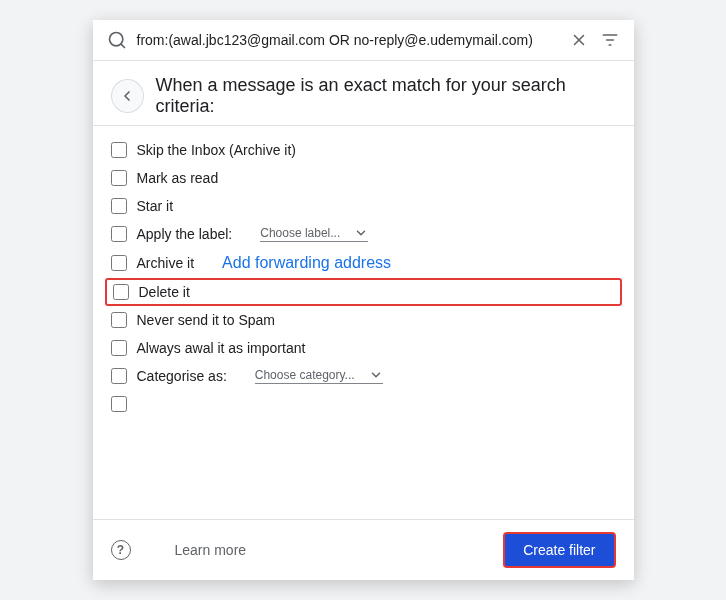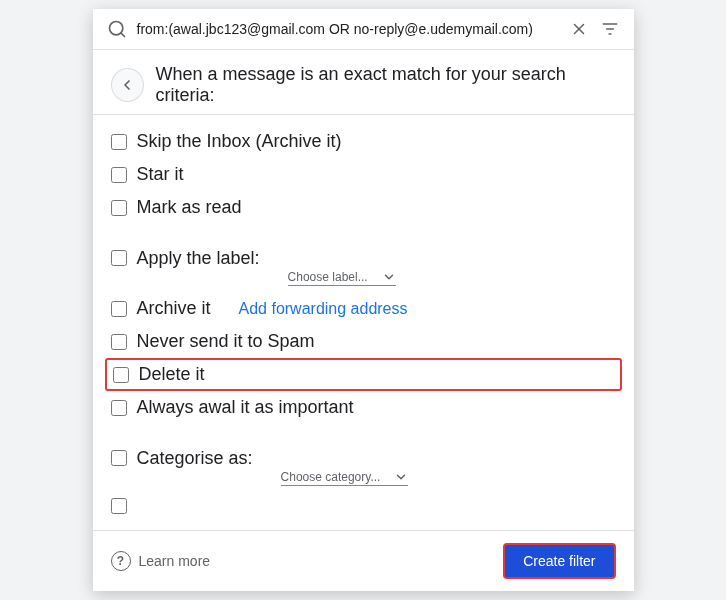--- a/index.html
+++ b/index.html
@@ -89,21 +89,21 @@
       gap: 10px;
     }
     .filter-row input[type="checkbox"] {
       width: 16px;
       height: 16px;
       cursor: pointer;
       flex-shrink: 0;
       accent-color: #1a73e8;
     }
     .filter-label {
-      font-size: 18px;
+      font-size: 14px;
       color: #202124;
     }
     .filter-row.highlighted {
       border: 2px solid #e53935;
       border-radius: 3px;
       padding: 4px 6px;
       margin-left: -6px;
       margin-right: -6px;
     }
     .filter-row.highlighted input[type="checkbox"] {
@@ -117,21 +117,20 @@
     }
     .dropdown-inline {
       display: inline-flex;
       align-items: center;
       gap: 14px;
       font-size: 14px;
       color: #5f6368;
       cursor: pointer;
       border-bottom: 1px solid #80868b;
       padding-bottom: 1px;
-      margin-top: 40px;
     }
     .dropdown-inline span {
       font-size: 12px;
     }
     .footer {
       display: flex;
       align-items: center;
       justify-content: space-between;
       padding: 12px 18px;
       border-top: 1px solid #e0e0e0;
@@ -210,27 +209,27 @@
   </div>
 
   <div class="filter-options">
 
     <div class="filter-row">
       <input type="checkbox" id="skip_inbox" style="">
       <label class="filter-label" for="skip_inbox">Skip the Inbox (Archive it)</label>
     </div>
 
     <div class="filter-row">
+      <input type="checkbox" id="mark_as_read" style="">
+      <label class="filter-label" for="mark_as_read">Mark as read</label>
+    </div>
+
+    <div class="filter-row">
       <input type="checkbox" id="star_it" style="">
       <label class="filter-label" for="star_it">Star it</label>
-    </div>
-
-    <div class="filter-row">
-      <input type="checkbox" id="mark_as_read" style="">
-      <label class="filter-label" for="mark_as_read">Mark as read</label>
     </div>
 
     <div class="filter-row">
       <input type="checkbox" id="apply_label" style="">
       <label class="filter-label" for="apply_label">Apply the label:</label>
       <span style="width:8px"></span>
       <span class="dropdown-inline">
         <span>Choose label...</span>
         <svg width="14" height="14" viewBox="0 0 24 24" fill="none" stroke="#5f6368" stroke-width="2.5" stroke-linecap="round">
             <polyline points="6 9 12 15 18 9"></polyline>
@@ -238,28 +237,28 @@
       </span>
     </div>
 
     <div class="filter-row">
       <input type="checkbox" id="forward_it" style="">
       <label class="filter-label" for="forward_it">Archive it</label>
       <span style="width:8px"></span>
       <a class="link-blue" href="#">Add forwarding address</a>
     </div>
 
-    <div class="filter-row">
-      <input type="checkbox" id="never_spam" style="">
-      <label class="filter-label" for="never_spam">Never send it to Spam</label>
-    </div>
-
     <div class="filter-row highlighted">
       <input type="checkbox" id="delete_it" style="">
       <label class="filter-label" for="delete_it">Delete it</label>
+    </div>
+
+    <div class="filter-row">
+      <input type="checkbox" id="never_spam" style="">
+      <label class="filter-label" for="never_spam">Never send it to Spam</label>
     </div>
 
     <div class="filter-row">
       <input type="checkbox" id="always_important" style="">
       <label class="filter-label" for="always_important">Always awal it as important</label>
     </div>
 
 
     <div class="filter-row">
       <input type="checkbox" id="categorise_as" style="">
@@ -274,17 +273,17 @@
     </div>
 
     <div class="filter-row">
       <input type="checkbox" id="apply_filter" style="">
     </div>
   </div>
 
   <div class="footer">
     <div class="footer-left">
       <div class="help-icon">?</div>
-      <span class="learn-more-text" style="cursor:pointer;">Learn more</span>
+      <span class="learn-more-text" style="cursor:pointer;margin-left:36px;">Learn more</span>
     </div>
     <button class="create-filter-btn">Create filter</button>
   </div>
 </div>
 
 </body></html>

